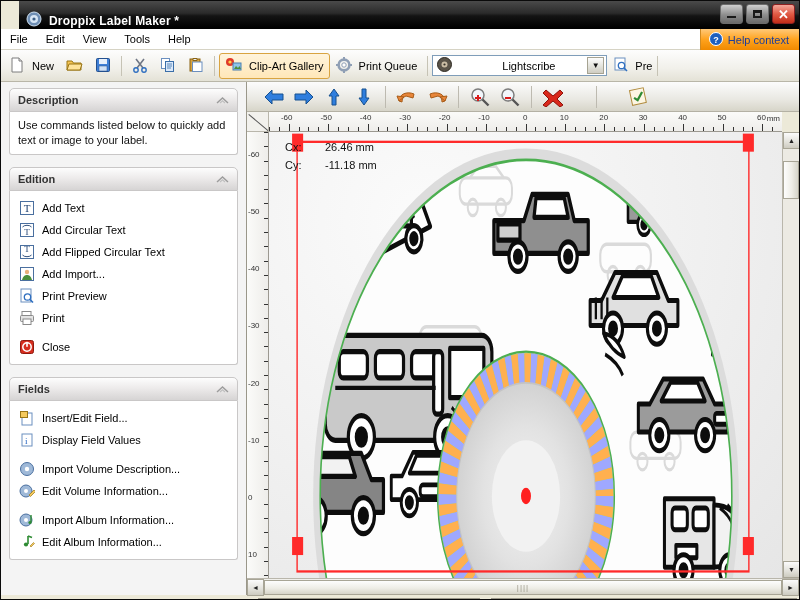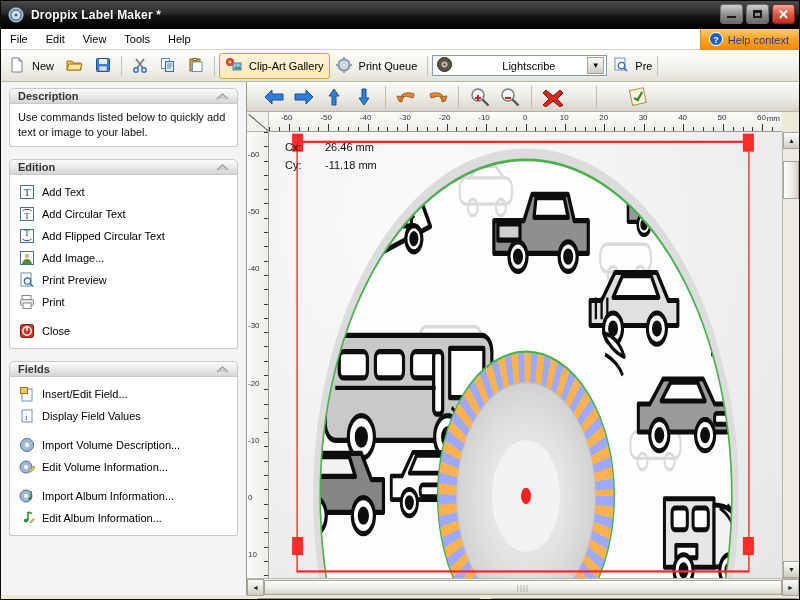--- a/index.html
+++ b/index.html
@@ -17,23 +17,24 @@
     background: #ece9d8;
     border: 1px solid #0a0a0a;
     overflow: hidden;
   }
 
   
   .titlebar {
     position: relative;
     height: 28px;
     background: linear-gradient(180deg,#4a4a4a 0%, #2b2b2b 45%, #141414 55%, #000 100%);
-    display: flex; align-items: center;
+    display: flex; align-items: flex-end;
     padding-left: 6px;
     border-bottom: 1px solid #000;
+    margin-left: 18px;
   }
   .title-ico {
     width: 18px; height: 18px; margin-right: 6px;
     display: flex; align-items: center; justify-content: center;
   }
   .title-text {
     color: #fff; font-weight: bold; font-size: 12px;
     letter-spacing: .2px;
     text-shadow: 0 1px 1px #000;
   }
@@ -110,21 +111,21 @@
   .body-area { display: flex; height: 513px; }
 
   
   .sidebar {
     width: 246px; background: #f4f4f4;
     border-right: 1px solid #9a978a;
     padding: 6px 8px; overflow: hidden;
   }
   .panel { margin-bottom: 12px; }
   .panel-head {
-    height: 16px;
+    height: 24px;
     background: linear-gradient(180deg,#fdfdfd,#eceaea 48%,#d6d4d4);
     border: 1px solid #c9c7c7;
     border-radius: 5px 5px 0 0;
     display: flex; align-items: center; justify-content: space-between;
     padding: 0 8px;
     font-weight: bold; font-size: 11px; color: #333;
   }
   .panel-body {
     background: #fff; border: 1px solid #c9c7c7; border-top: none;
     border-radius: 0 0 3px 3px;
@@ -428,21 +429,21 @@
             <span>Add Flipped Circular Text</span>
           </div>
           <div class="cmd-row">
             <span class="ico">
               <svg width="16" height="16" viewBox="0 0 16 16">
                   <rect x="1.5" y="1.5" width="13" height="13" fill="#fff" stroke="#4a6f9f"></rect>
                   <circle cx="8" cy="6" r="2.2" fill="#e8b07a"></circle>
                   <path d="M3 14c1-4 3-5 5-5s4 1 5 5z" fill="#4b8f3c"></path>
                 </svg>
             </span>
-            <span>Add Image...</span>
+            <span>Add Import...</span>
           </div>
           <div class="cmd-row">
             <span class="ico">
               <svg width="16" height="16" viewBox="0 0 16 16">
                   <rect x="2" y="1" width="10" height="13" fill="#fff" stroke="#6b8fbf"></rect>
                   <circle cx="8.5" cy="9" r="3.2" fill="none" stroke="#2f6fc0" stroke-width="1.3"></circle>
                   <path d="M11 11.5l3 3" stroke="#2f6fc0" stroke-width="1.6"></path>
                 </svg>
             </span>
             <span>Print Preview</span>

